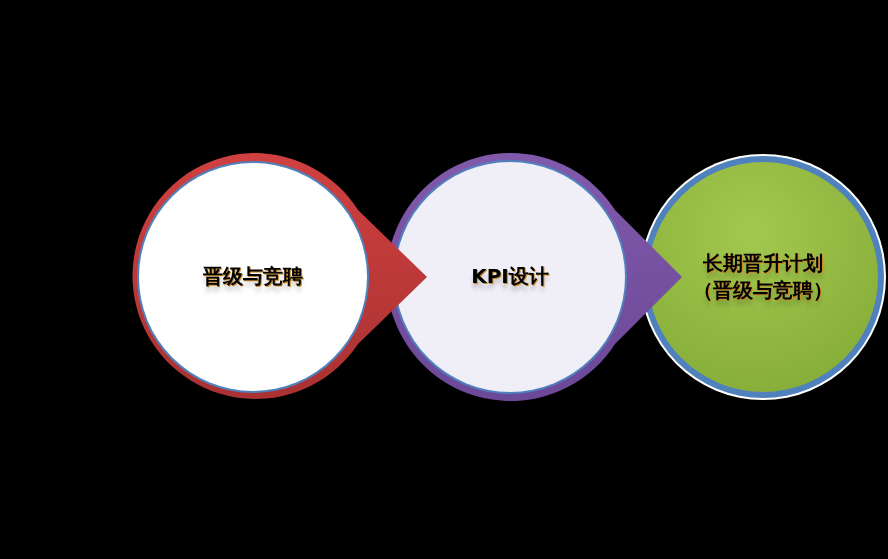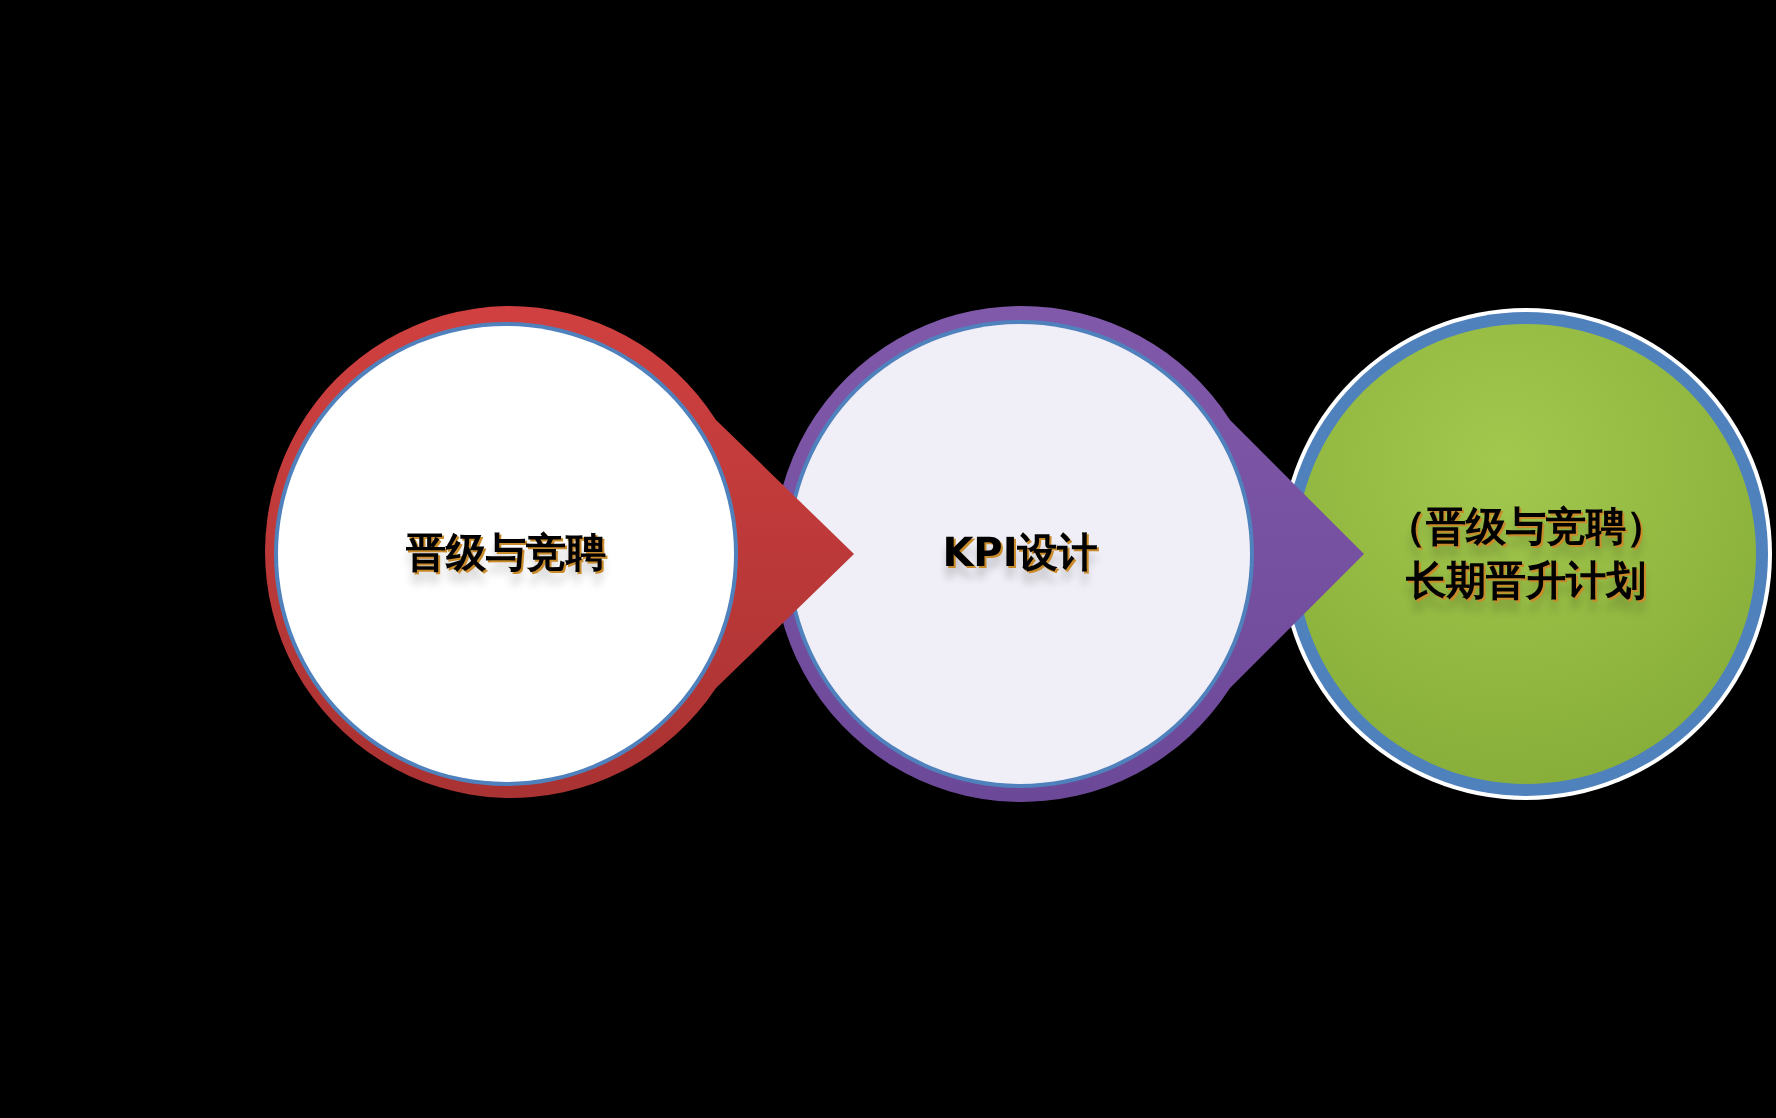--- a/index.html
+++ b/index.html
@@ -44,15 +44,15 @@
     <circle cx="253" cy="277" r="116" fill="#4F81BD"></circle>
     <circle cx="253" cy="277" r="114" fill="#FFFFFF"></circle>
   </g>
 </svg>
 
 <div class="label" style="left:153px; top:263px; width:200px;">晋级与竞聘</div>
 
 <div class="label" style="left:410px; top:263px; width:200px;">KPI设计</div>
 
 <div class="label" style="left:663px; top:250px; width:200px;">
+  <div>长期晋升计划</div>
   <div>（晋级与竞聘）</div>
-  <div>长期晋升计划</div>
 </div>
 
 </body></html>

